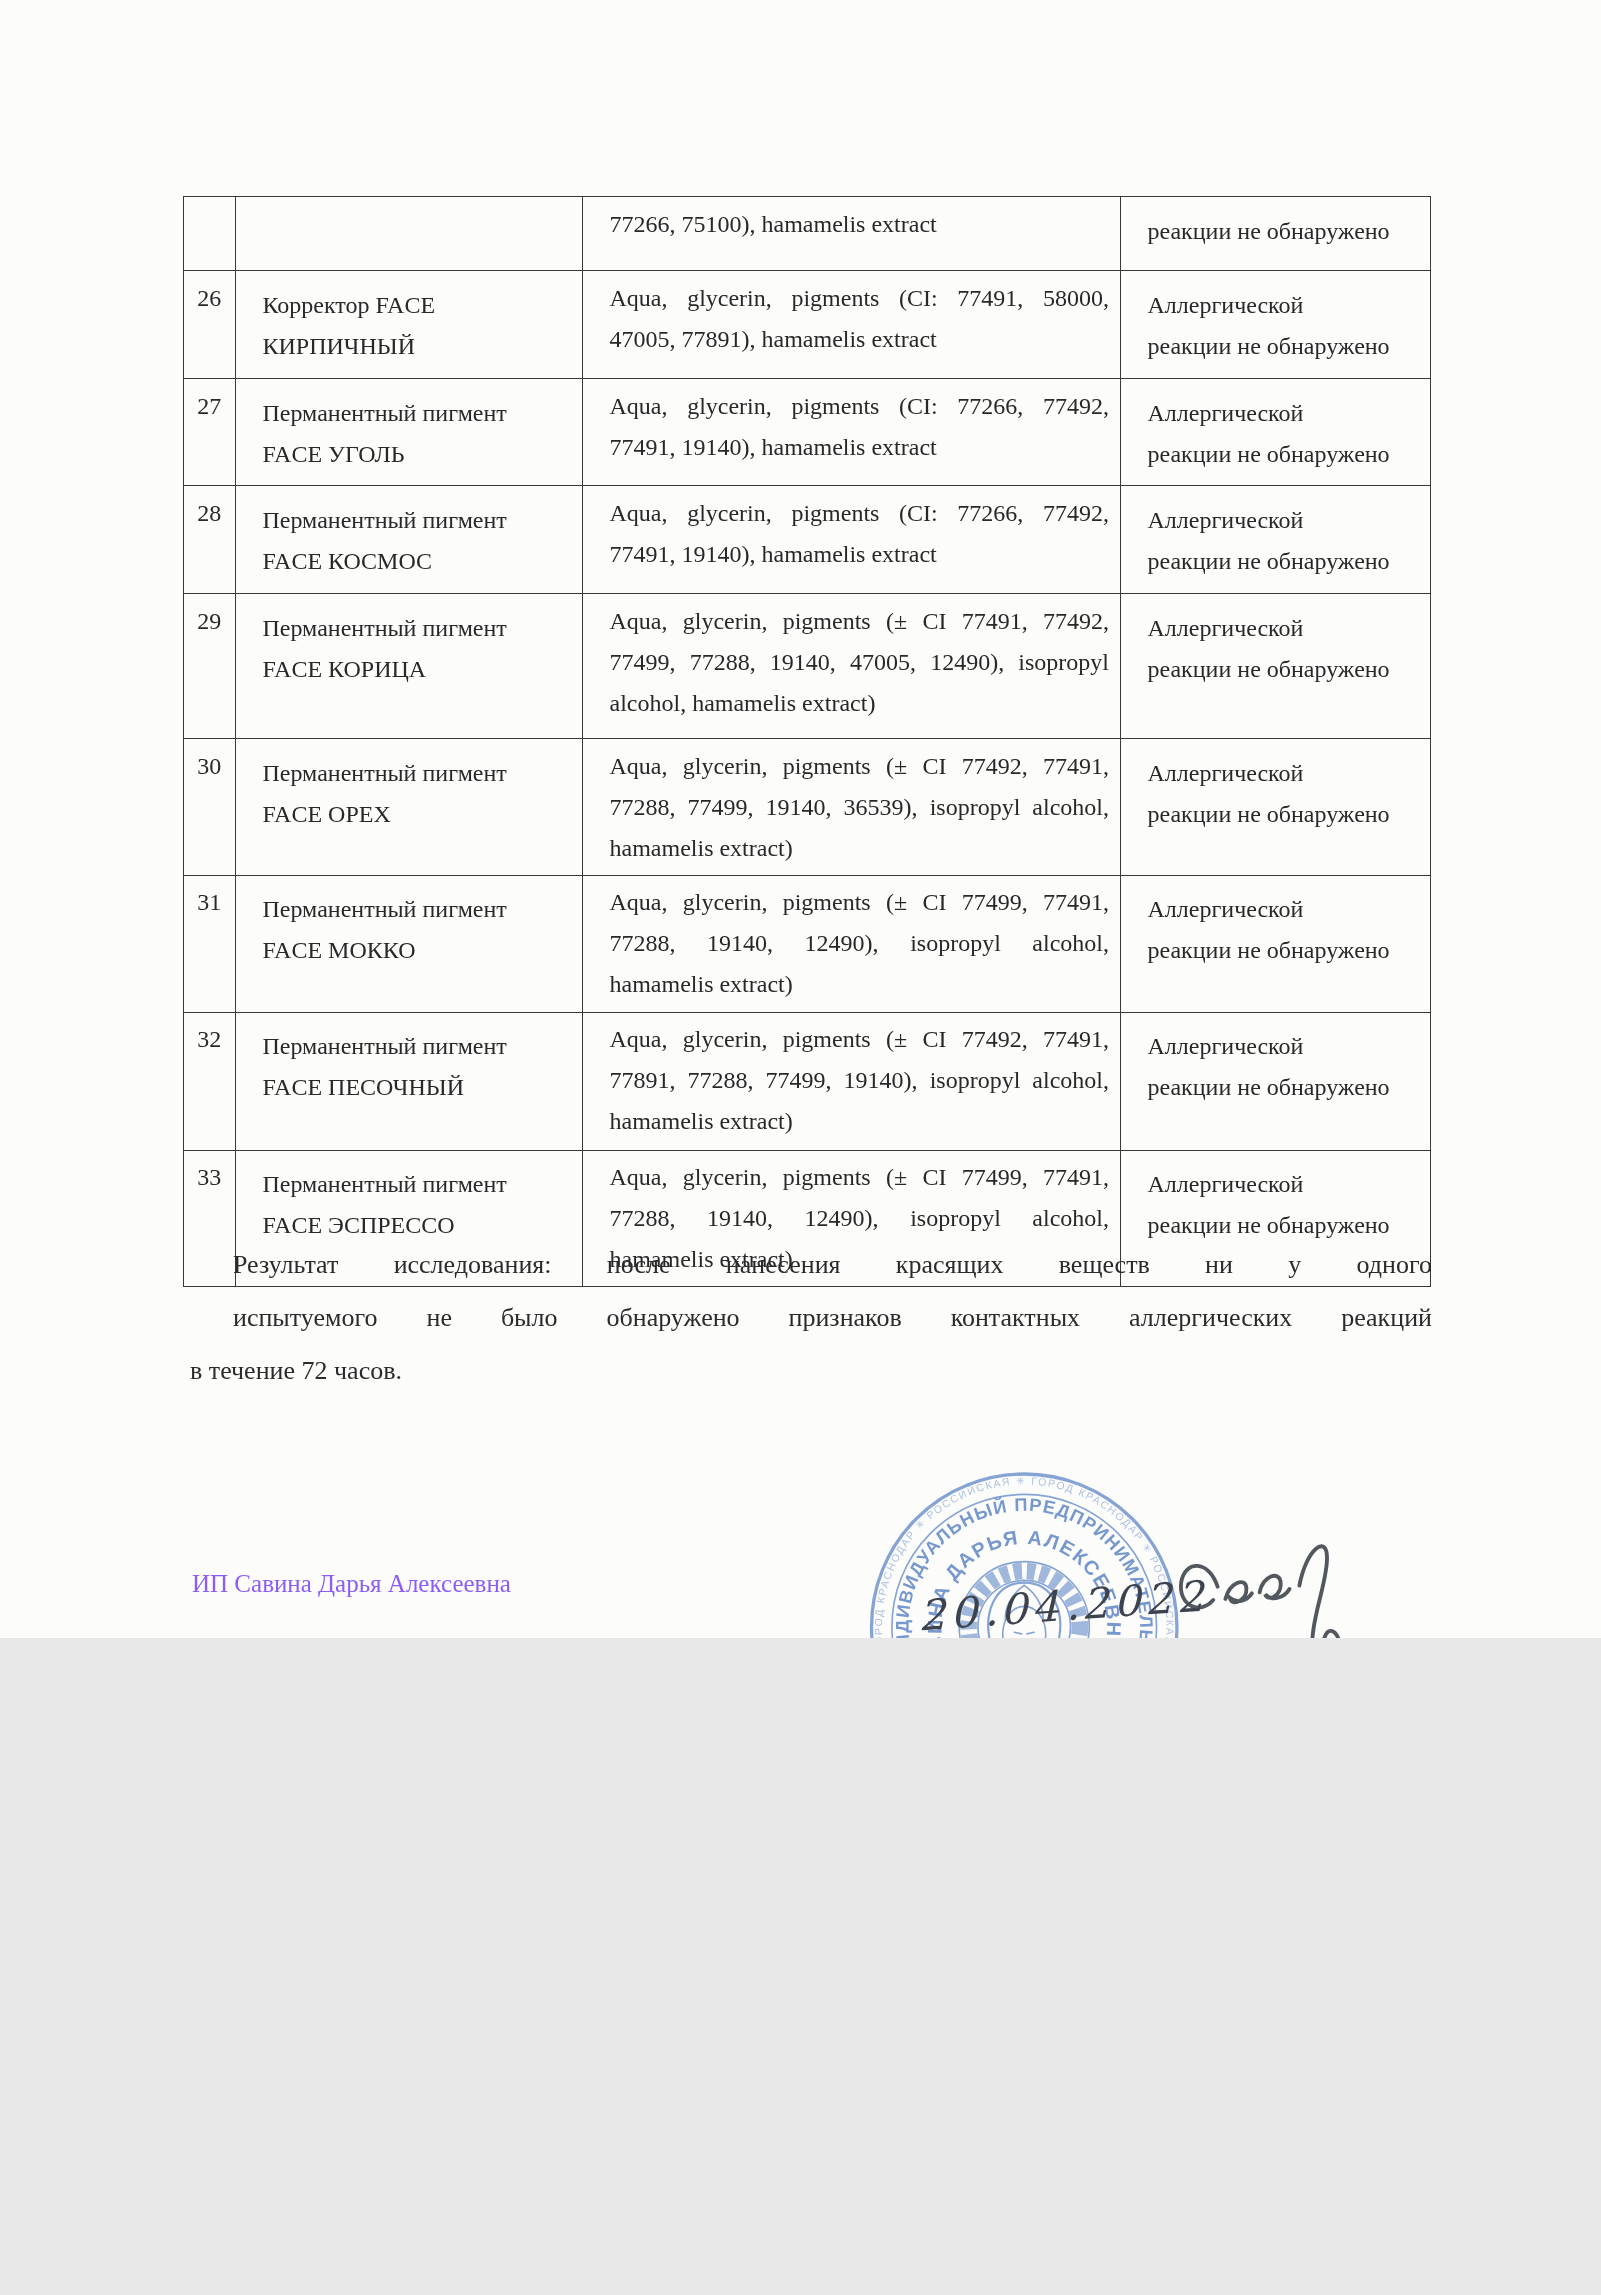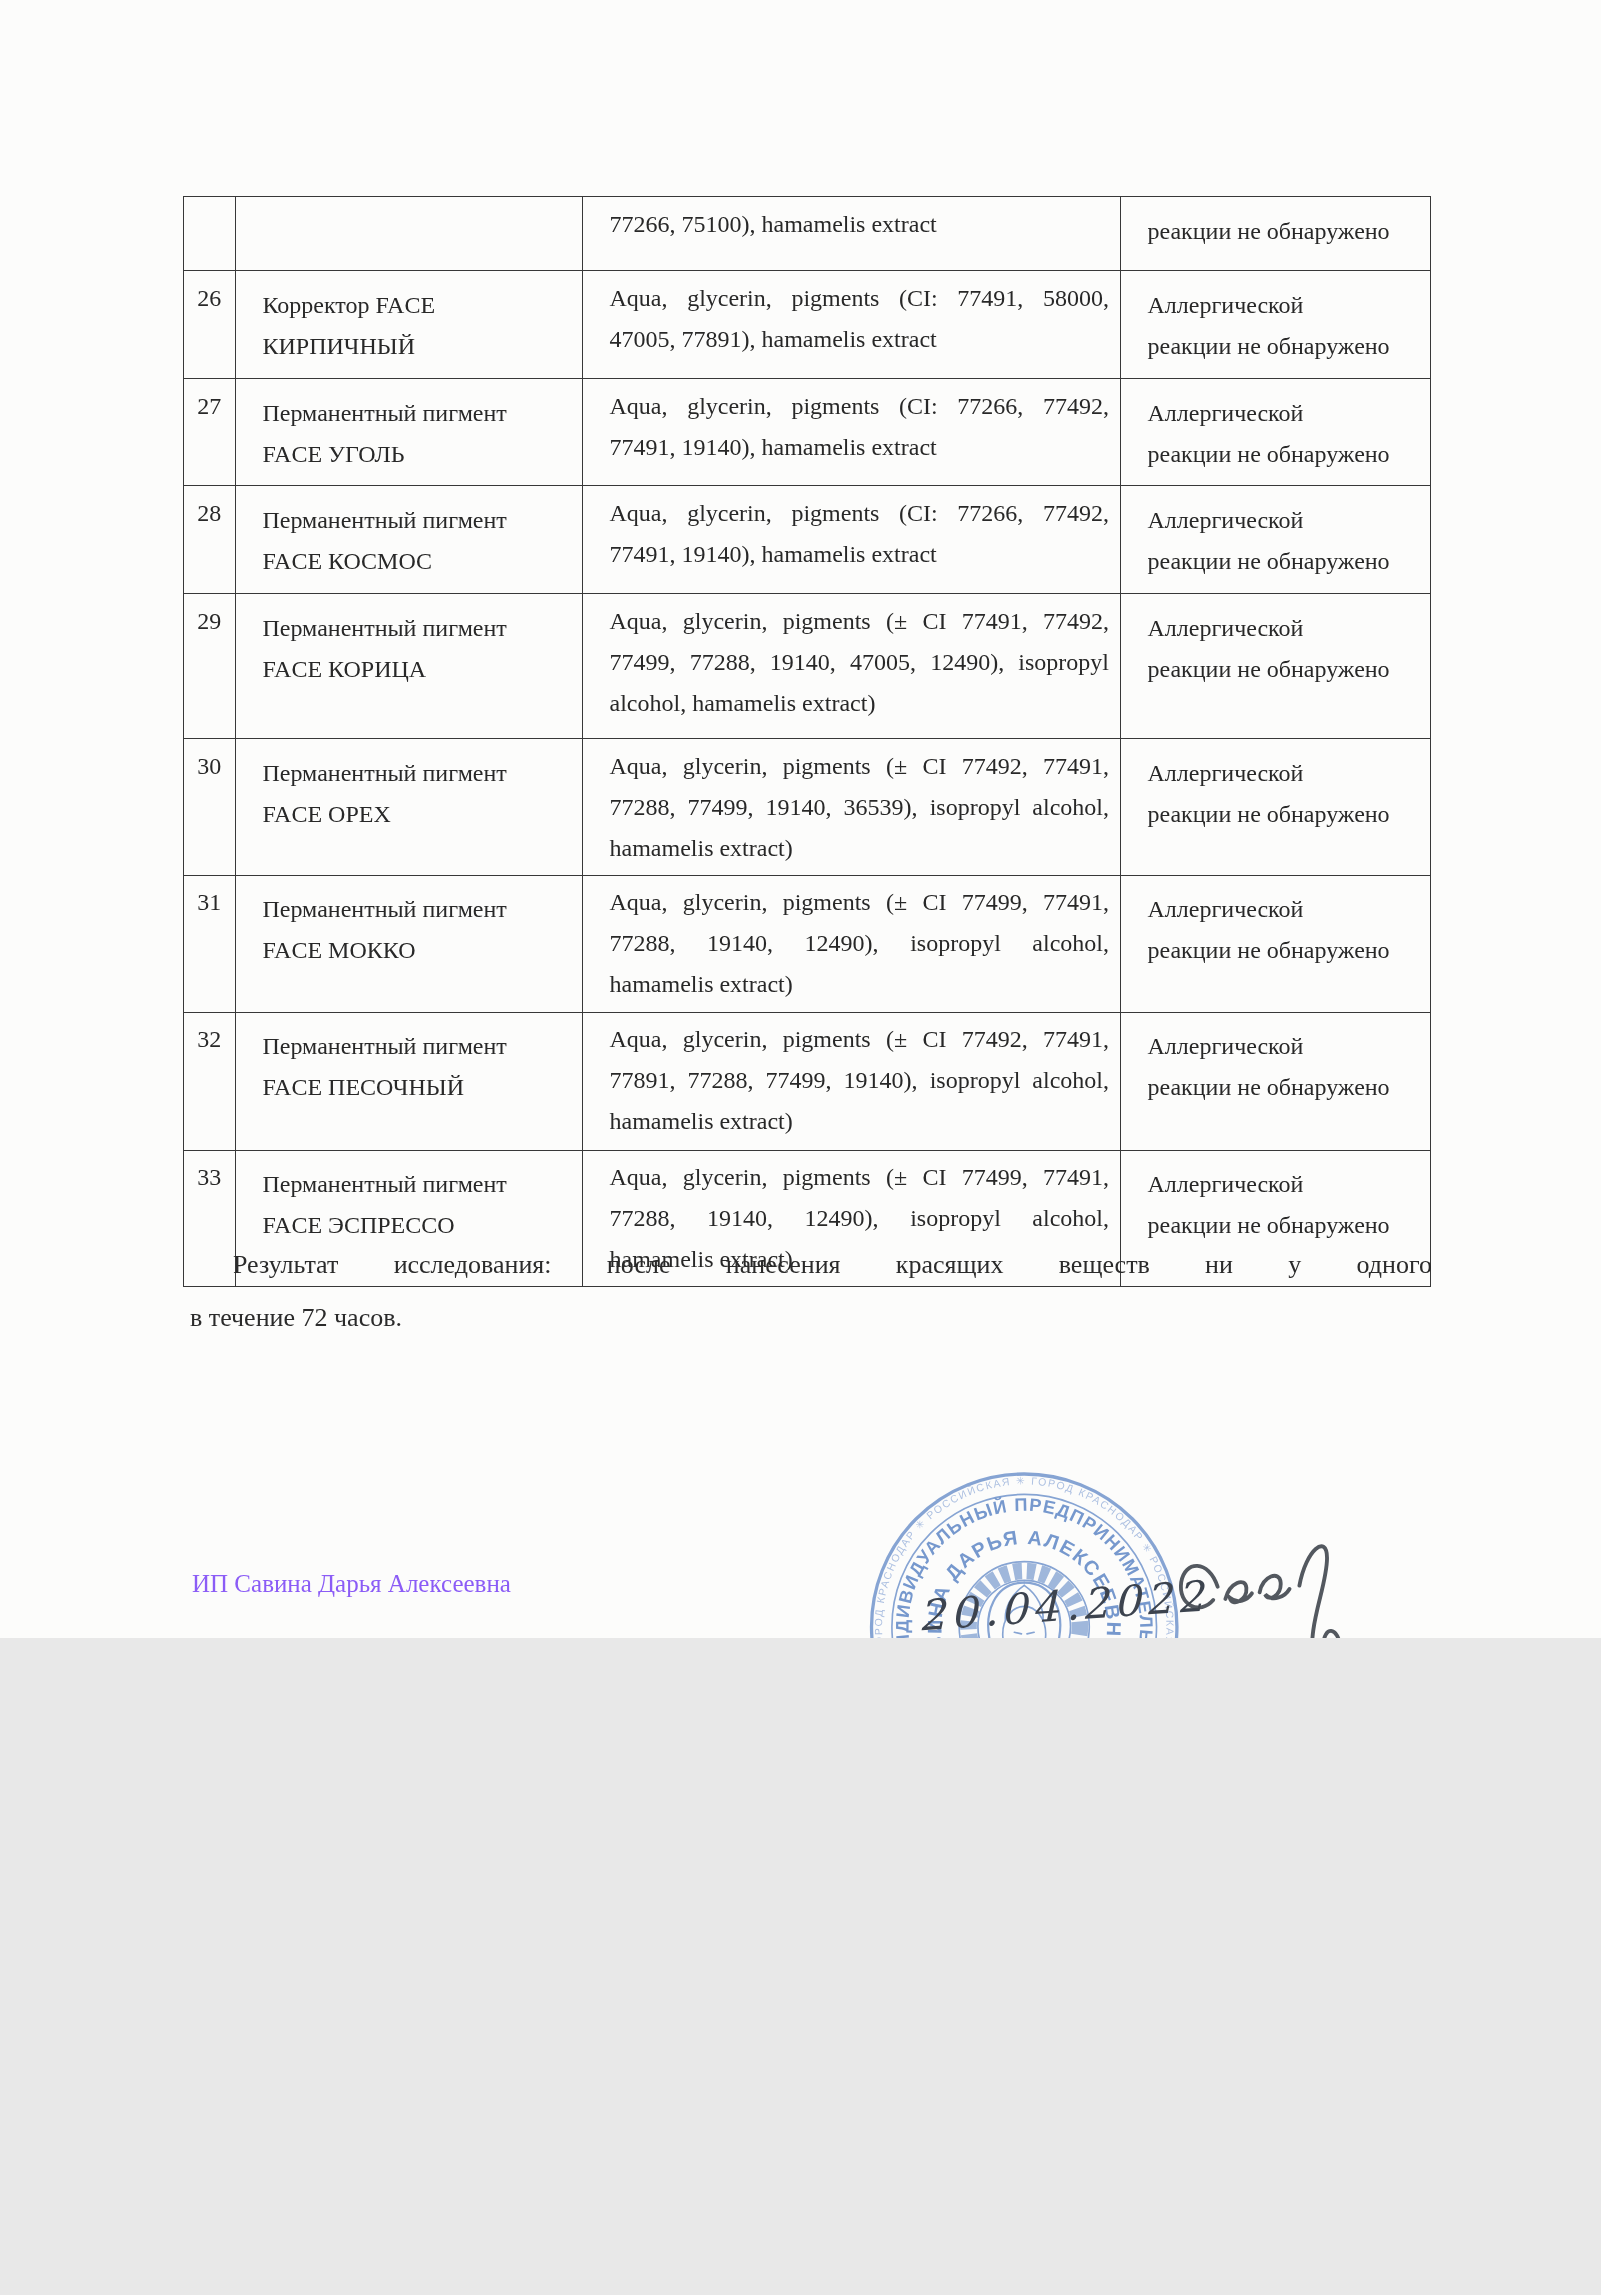--- a/index.html
+++ b/index.html
@@ -222,20 +222,21 @@
         <td class="c-res">
             <div>Аллергической
 реакции не обнаружено</div>
           </td>
       </tr>
     </tbody>
   </table>
 
   <div id="conclusion">
     <div class="jline">Результат исследования: после нанесения красящих веществ ни у одного</div>
+    <div class="jline">испытуемого не было обнаружено признаков контактных аллергических реакций</div>
     <div class="lline">в течение 72 часов.</div>
   </div>
 
   <div id="signer">ИП Савина Дарья Алексеевна</div>
 
   <svg id="stamp" width="317" height="320" viewBox="0 0 575 575">
     <defs>
       <path id="ringOuter" d="M 29,287 a 258,258 0 1 1 516,0 a 258,258 0 1 1 -516,0"></path>
       <path id="ringMid" d="M 77,287 a 210,210 0 1 1 420,0 a 210,210 0 1 1 -420,0"></path>
       <path id="ringName" d="M 137,287 a 150,150 0 1 1 300,0 a 150,150 0 1 1 -300,0"></path>

